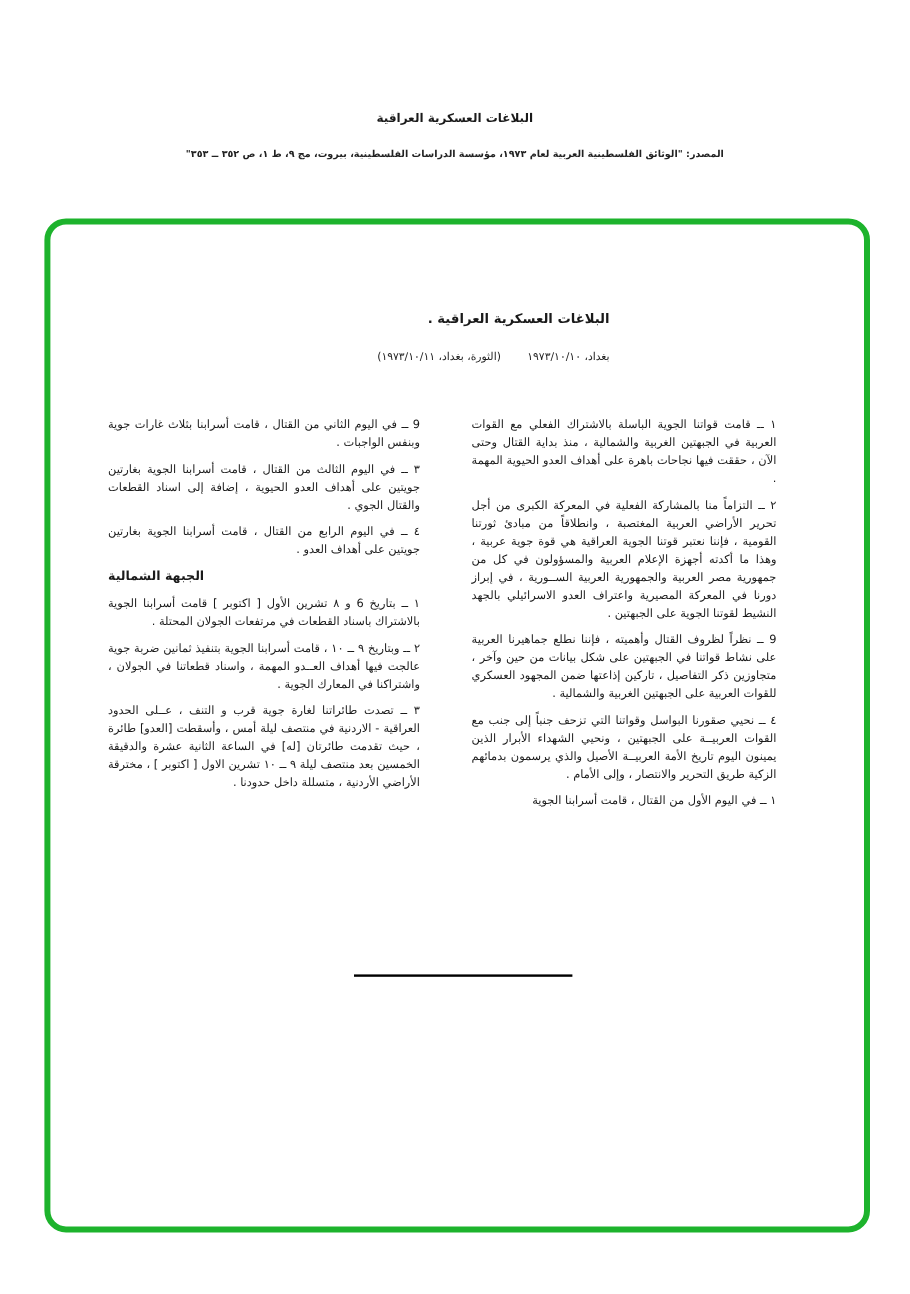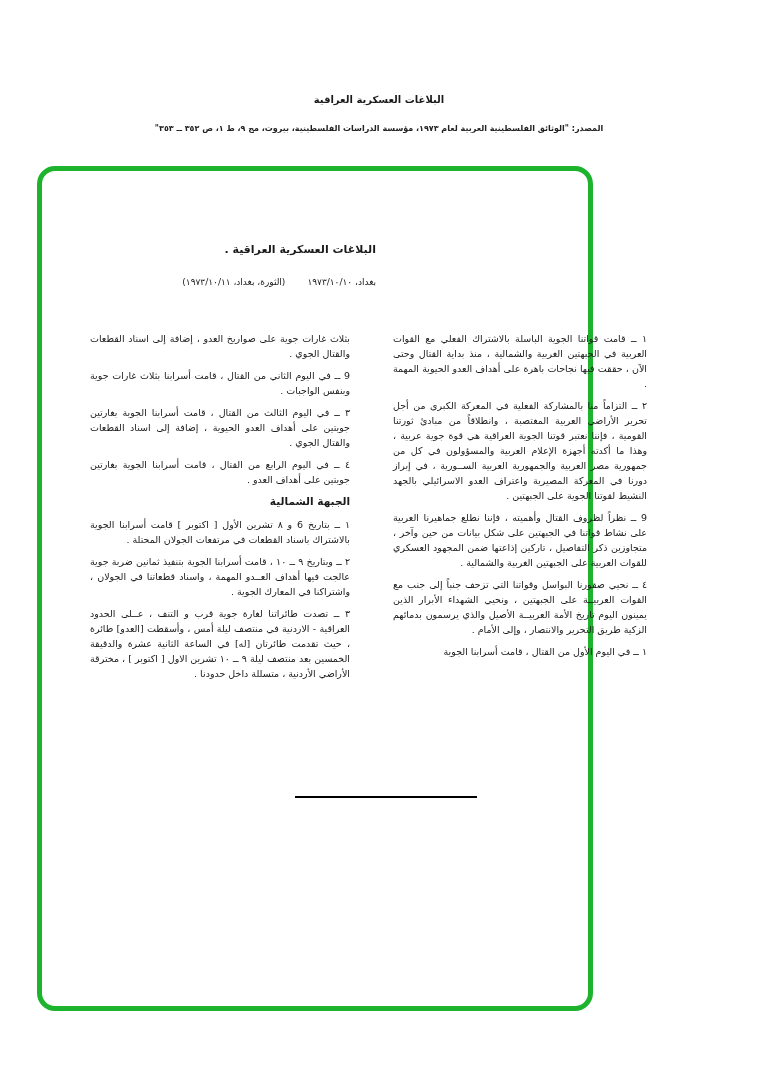--- a/index.html
+++ b/index.html
@@ -17,22 +17,22 @@
     text-align: center; font-size: 10px; font-weight: bold;
     direction: rtl; letter-spacing: 0.5px;
   }
   .source-line {
     position: absolute; top: 124px; left: 0; right: 0;
     text-align: center; font-size: 8px; font-weight: bold;
     direction: rtl; color: #222;
   }
 
   .green-box {
-    position: absolute; left: 37px; top: 166px;
-    width: 556px; height: 845px;
+    position: absolute; left: 37px; top: 182px;
+    width: 688px; height: 845px;
     border: 5px solid #1db32c;
     border-radius: 18px;
     background: #fff;
   }
 
   .doc-title {
     position: absolute; top: 72px; right: 212px;
     direction: rtl; font-size: 11px; font-weight: bold;
     letter-spacing: 0.3px; white-space: nowrap;
   }
@@ -47,21 +47,21 @@
     position: absolute; top: 160px;
     direction: rtl; text-align: justify;
     font-size: 9.5px; line-height: 15px;
   }
   .col-right { left: 351px; width: 254px; }
   .col-left  { left: 48px;  width: 260px; }
   .col p { margin-bottom: 7px; text-align: justify; text-align-last: right; }
   .col p:last-child { margin-bottom: 12px; }
 
   .section-heading {
-    text-align: right; font-weight: bold; font-size: 10.5px;
+    text-align: left; font-weight: bold; font-size: 10.5px;
     margin: 4px 0 8px 0;
   }
 
   .footer-line {
     position: absolute; left: 253px; top: 625px;
     width: 182px; height: 2px; background: #000;
   }
 </style>
 </head>
 <body>
@@ -83,21 +83,20 @@
 
     <div class="col col-right">
       <p>١ ــ قامت قواتنا الجوية الباسلة بالاشتراك الفعلي مع القوات العربية في الجبهتين الغربية والشمالية ، منذ بداية القتال وحتى الآن ، حققت فيها نجاحات باهرة على أهداف العدو الحيوية المهمة .</p>
       <p>٢ ــ التزاماً منا بالمشاركة الفعلية في المعركة الكبرى من أجل تحرير الأراضي العربية المغتصبة ، وانطلاقاً من مبادئ ثورتنا القومية ، فإننا نعتبر قوتنا الجوية العراقية هي قوة جوية عربية ، وهذا ما أكدته أجهزة الإعلام العربية والمسؤولون في كل من جمهورية مصر العربية والجمهورية العربية الســورية ، في إبراز دورنا في المعركة المصيرية واعتراف العدو الاسرائيلي بالجهد النشيط لقوتنا الجوية على الجبهتين .</p>
       <p>9 ــ نظراً لظروف القتال وأهميته ، فإننا نطلع جماهيرنا العربية على نشاط قواتنا في الجبهتين على شكل بيانات من حين وآخر ، متجاوزين ذكر التفاصيل ، تاركين إذاعتها ضمن المجهود العسكري للقوات العربية على الجبهتين الغربية والشمالية .</p>
       <p>٤ ــ نحيي صقورنا البواسل وقواتنا التي تزحف جنباً إلى جنب مع القوات العربيــة على الجبهتين ، ونحيي الشهداء الأبرار الذين يمينون اليوم تاريخ الأمة العربيــة الأصيل والذي يرسمون بدمائهم الزكية طريق التحرير والانتصار ، وإلى الأمام .</p>
       <p>١ ــ في اليوم الأول من القتال ، قامت أسرابنا الجوية</p>
     </div>
 
     <div class="col col-left">
-      <p>بثلاث غارات جوية على صواريخ العدو ، إضافة إلى اسناد القطعات والقتال الجوي .</p>
       <p>9 ــ في اليوم الثاني من القتال ، قامت أسرابنا بثلاث غارات جوية وبنفس الواجبات .</p>
       <p>٣ ــ في اليوم الثالث من القتال ، قامت أسرابنا الجوية بغارتين جويتين على أهداف العدو الحيوية ، إضافة إلى اسناد القطعات والقتال الجوي .</p>
       <p>٤ ــ في اليوم الرابع من القتال ، قامت أسرابنا الجوية بغارتين جويتين على أهداف العدو .</p>
       <div class="section-heading">الجبهة الشمالية</div>
       <p>١ ــ بتاريخ 6 و ٨ تشرين الأول [ اكتوبر ] قامت أسرابنا الجوية بالاشتراك باسناد القطعات في مرتفعات الجولان المحتلة .</p>
       <p>٢ ــ وبتاريخ ٩ ــ ١٠ ، قامت أسرابنا الجوية بتنفيذ ثمانين ضربة جوية عالجت فيها أهداف العــدو المهمة ، واسناد قطعاتنا في الجولان ، واشتراكنا في المعارك الجوية .</p>
       <p>٣ ــ تصدت طائراتنا لغارة جوية قرب و التنف ، عــلى الحدود العراقية - الاردنية في منتصف ليلة أمس ، وأسقطت [العدو] طائرة ، حيث تقدمت طائرتان [له] في الساعة الثانية عشرة والدقيقة الخمسين بعد منتصف ليلة ٩ ــ ١٠ تشرين الاول [ اكتوبر ] ، مخترقة الأراضي الأردنية ، متسللة داخل حدودنا .</p>
     </div>
 
     <div class="footer-line"></div>

